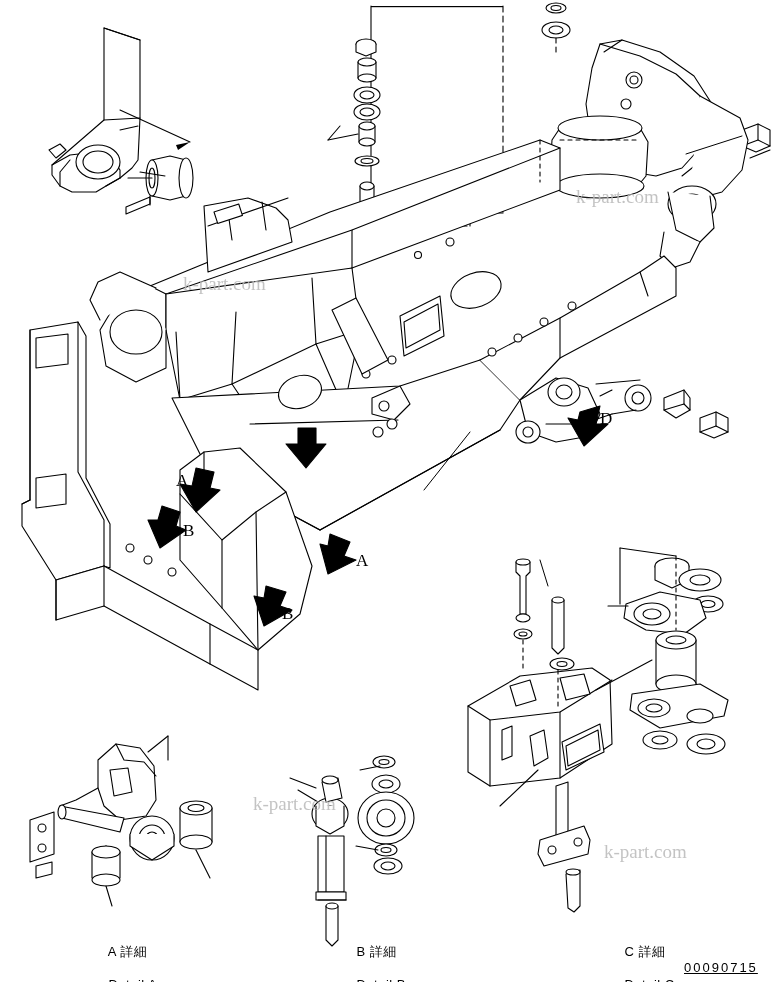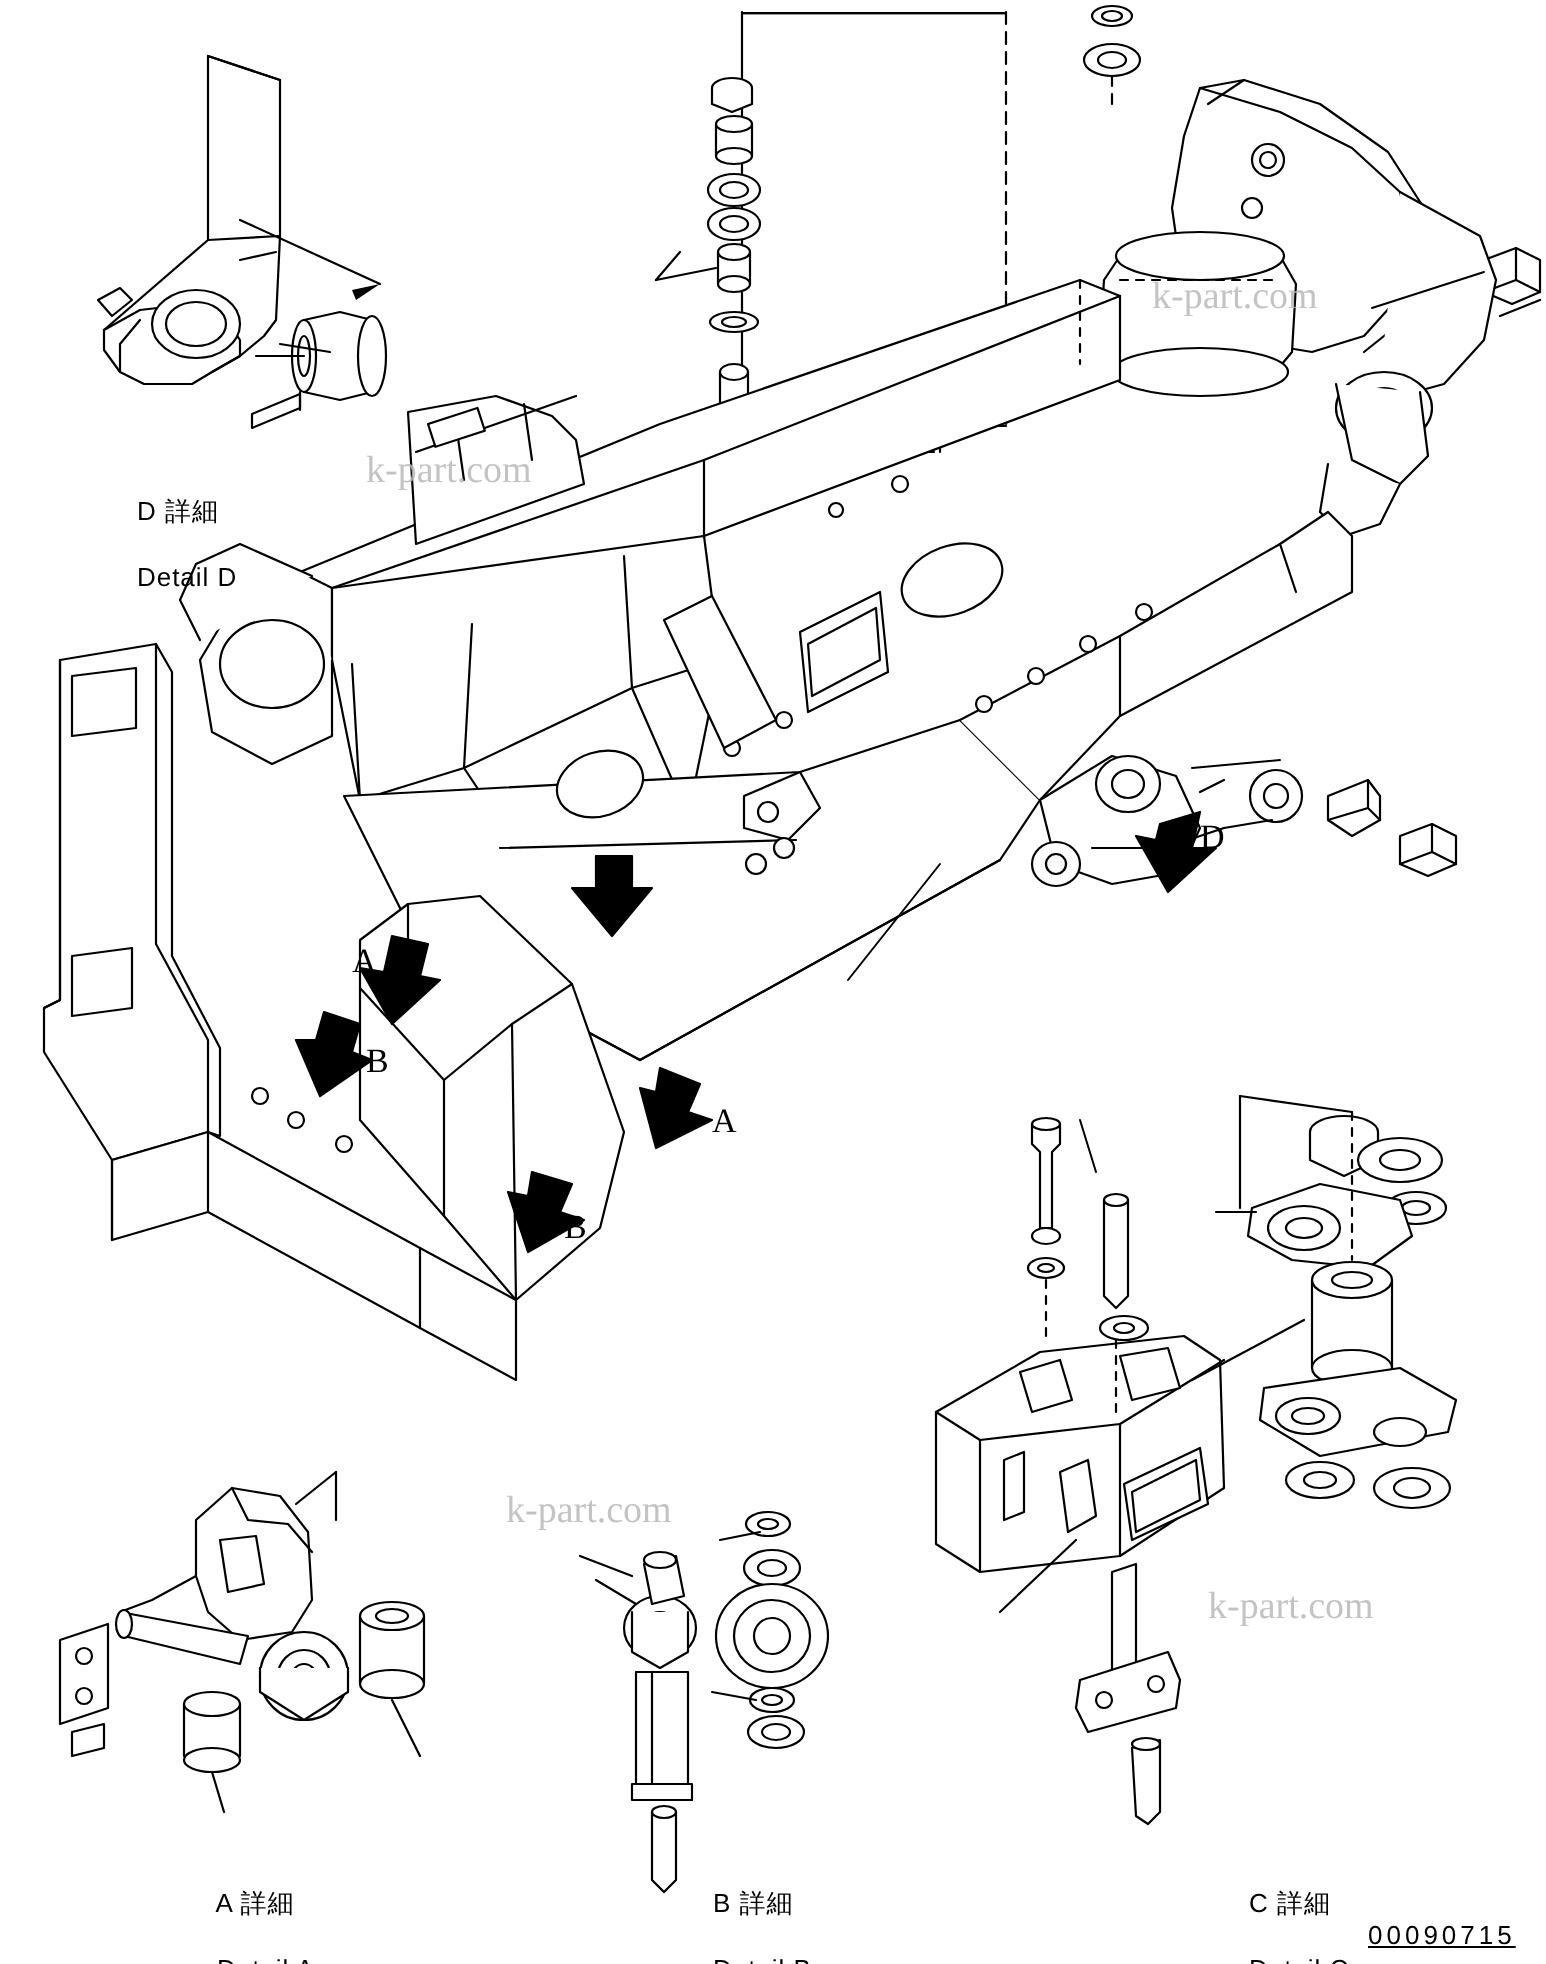--- a/index.html
+++ b/index.html
@@ -42,20 +42,21 @@
     letter-spacing: 2px;
     font-family: "Liberation Sans", sans-serif;
   }
   .watermark {
     position: absolute;
     font-family: "Liberation Serif", serif;
     font-size: 19px;
     color: #b9b9b9;
     white-space: nowrap;
     opacity: 0.85;
+    margin-top: 48px;
   }
 </style>
 </head>
 <body>
 
 <div id="page">
 
   <svg class="svg-layer" viewBox="0 0 773 982" fill="none" stroke="#000000" stroke-width="1.1" stroke-linejoin="round" stroke-linecap="round">
 
     <g>
@@ -403,24 +404,20 @@
   <div class="watermark" style="left:253px; top:745px;">k-part.com</div>
   <div class="watermark" style="left:604px; top:793px;">k-part.com</div>
   <div class="watermark" style="left:576px; top:138px;">k-part.com</div>
 
   <div class="label callout-letter" style="left:176px; top:470px;">A</div>
   <div class="label callout-letter" style="left:356px; top:550px;">A</div>
   <div class="label callout-letter" style="left:183px; top:520px;">B</div>
   <div class="label callout-letter" style="left:282px; top:603px;">B</div>
   <div class="label callout-letter" style="left:600px; top:408px;">D</div>
 
-  <div class="label detail-caption" style="left:52px; top:232px;">
-    <span>D 詳細</span><br>
-    <span>Detail D</span>
-  </div>
 
   <div class="label detail-caption" style="left:92px; top:928px;">
     <span>A 詳細</span><br>
     <span>Detail A</span>
   </div>
 
   <div class="label detail-caption" style="left:340px; top:928px;">
     <span>B 詳細</span><br>
     <span>Detail B</span>
   </div>

